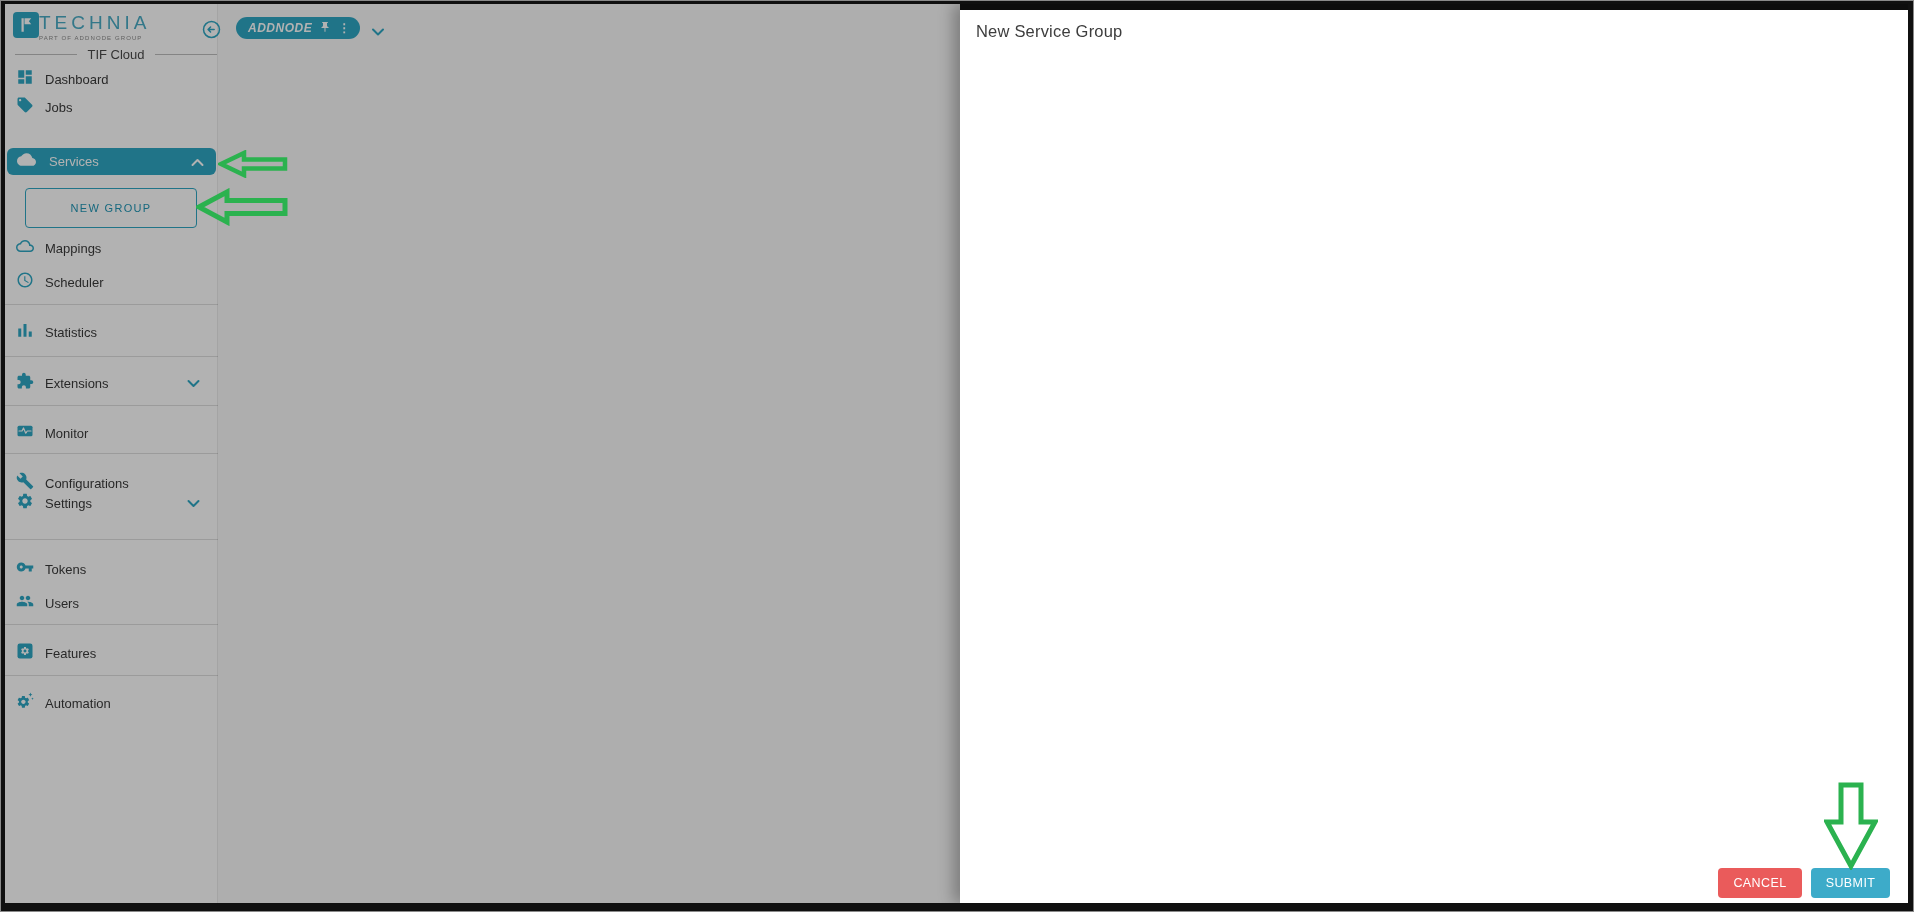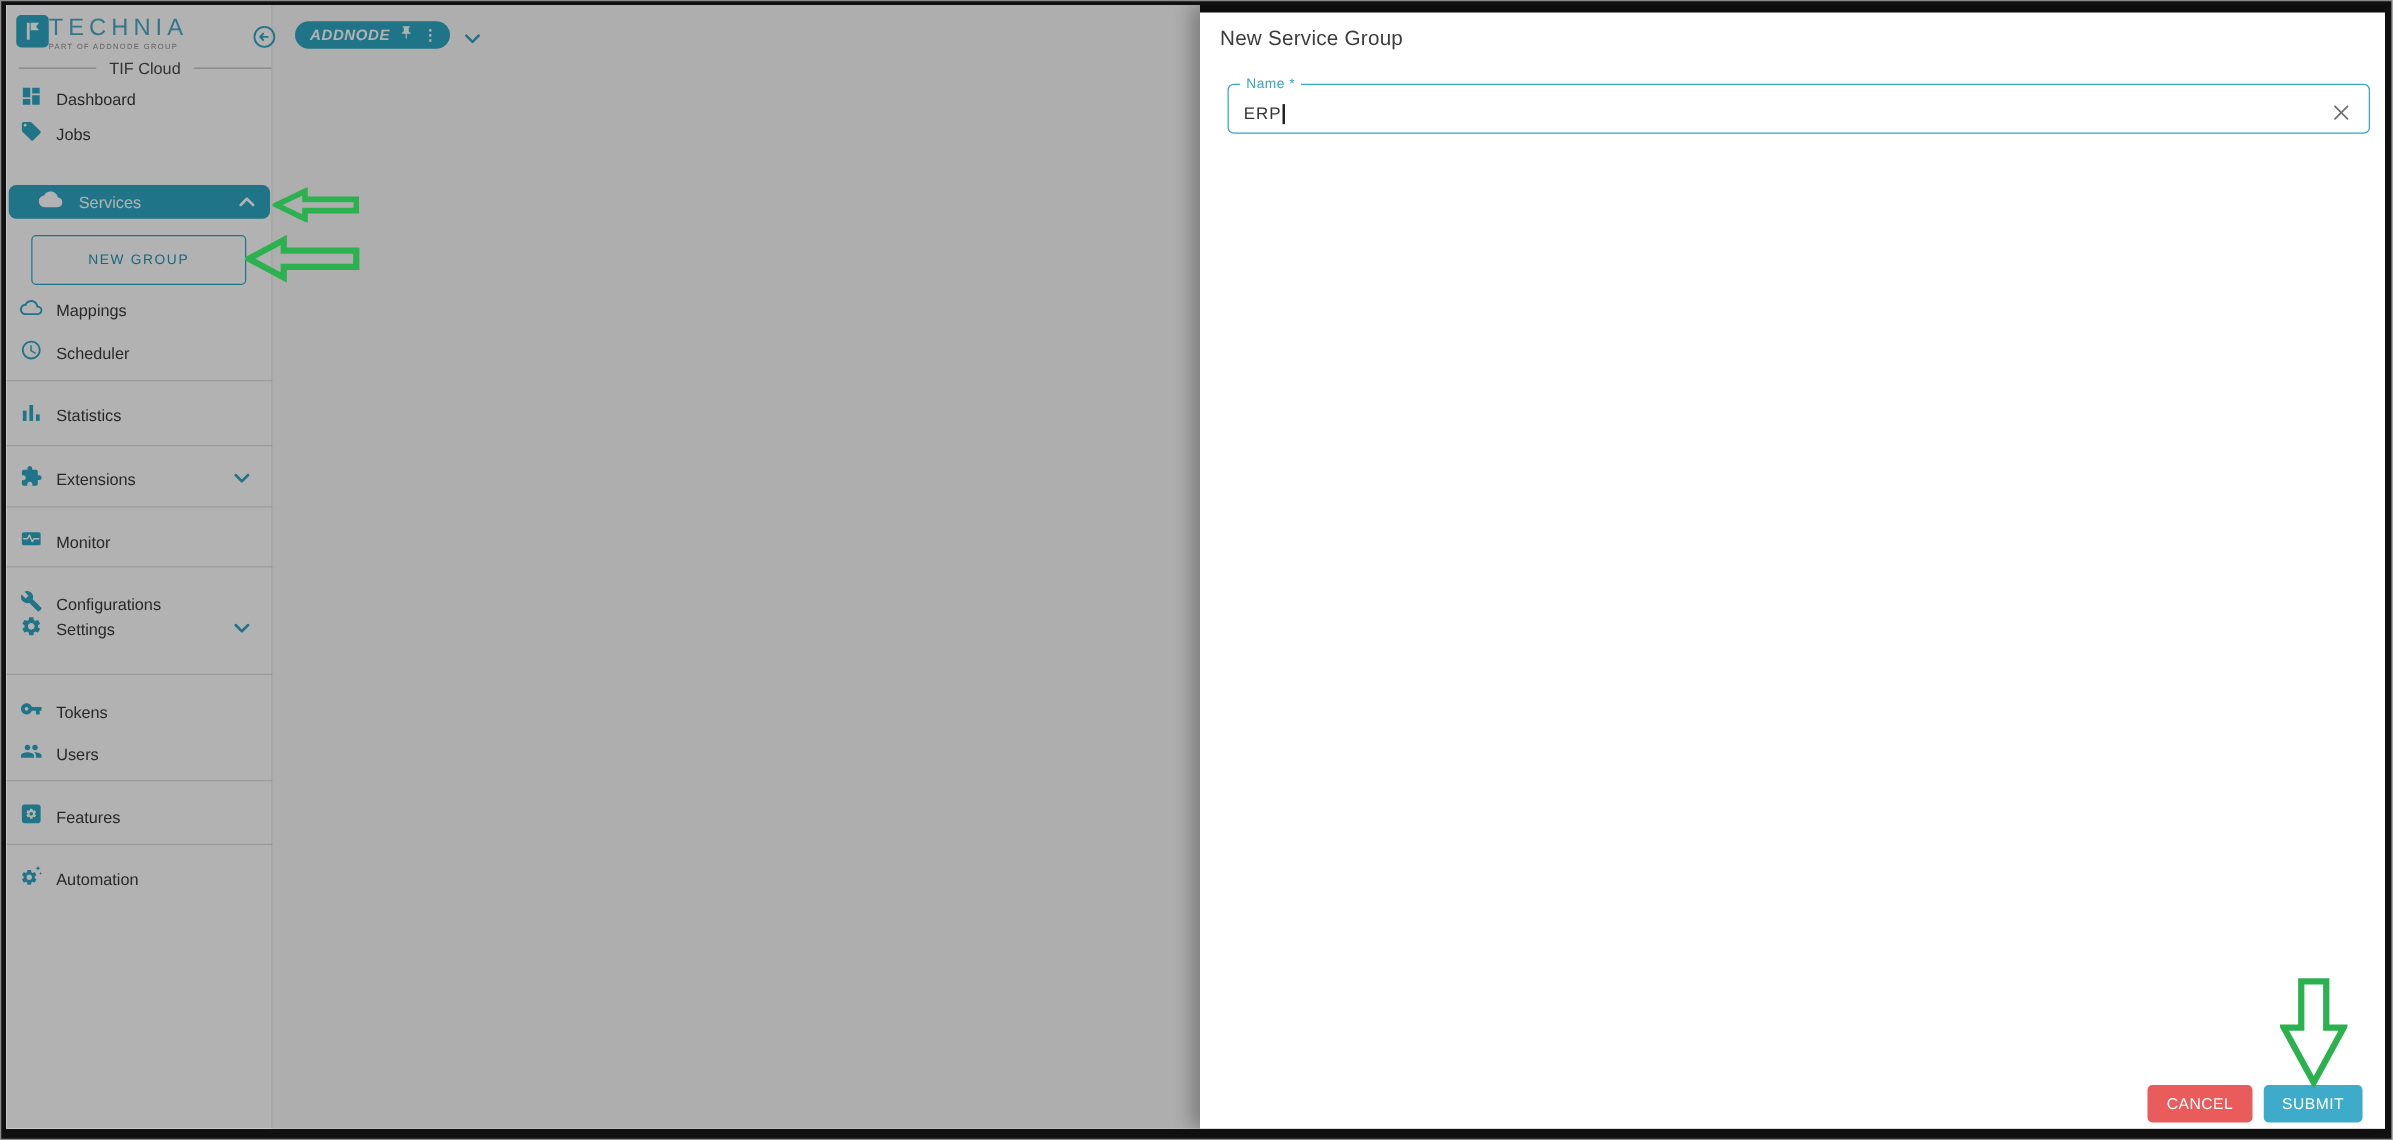--- a/index.html
+++ b/index.html
@@ -23,21 +23,21 @@
   .product-row { position:absolute; left:10px; right:0; top:40px; height:20px; display:flex; align-items:center; }
   .product-row .line { flex:1; height:1px; background:#bdbdbd; }
   .product-row .name { font-size:13px; color:#4a4a4a; margin:0 10px; white-space:nowrap; }
 
   .nav-item { position:absolute; left:6px; width:201px; height:30px; display:flex; align-items:center; gap:11px; padding-left:5px; cursor:pointer; }
   .nav-item .lbl { font-size:13px; color:#3a3a3a; }
   .nav-item svg { flex:0 0 auto; }
   .nav-chevron { position:absolute; right:12px; top:50%; transform:translateY(-50%); }
 
   .nav-active { position:absolute; left:2px; top:144px; width:209px; height:27px; background:#2FA7C3; border-radius:6px;
-                display:flex; align-items:center; gap:13px; padding-left:24px; cursor:pointer; }
+                display:flex; align-items:center; gap:13px; padding-left:10px; cursor:pointer; }
   .nav-active .lbl { font-size:13px; color:#ffffff; }
 
   .new-group-btn { position:absolute; left:20px; top:184px; width:172px; height:40px; border:1px solid #2FA7C3; border-radius:4px;
                    display:flex; align-items:center; justify-content:center; background:transparent; cursor:pointer;
                    font-size:11px; letter-spacing:1.3px; color:#2196b5; font-family:"Liberation Sans", sans-serif; }
 
   .divider { position:absolute; left:0; width:213px; height:1px; background:rgba(0,0,0,0.13); }
 
   
   .env-pill { position:absolute; left:231px; top:13px; height:22px; padding:0 10px 0 12px; background:#2FA7C3; border-radius:11px;
@@ -248,32 +248,20 @@
           </svg>
       </span>
 
 
       <div class="backdrop"></div>
     </div>
 
     <div class="drawer">
       <div class="drawer-title">New Service Group</div>
 
-      <fieldset class="field">
-        <legend>Name *</legend>
-        <div class="field-inner">
-          <span class="field-value">ERP</span>
-          <span class="caret"></span>
-        </div>
-        <span class="clear-x">
-          <svg width="16" height="16" viewBox="0 0 16 16">
-              <path d="M3 3l10 10M13 3L3 13" stroke="#6f6f6f" stroke-width="1.4" stroke-linecap="round"></path>
-            </svg>
-        </span>
-      </fieldset>
 
       <div class="drawer-footer">
         <button class="btn btn-cancel">CANCEL</button>
         <button class="btn btn-submit">SUBMIT</button>
       </div>
     </div>
 
     <div class="annot" style="left:213px; top:146px;">
       <svg width="70" height="28" viewBox="0 0 70 28">
           <polygon points="3,14 26,3 26,9.5 67,9.5 67,18.5 26,18.5 26,25" fill="none" stroke="#2BB24F" stroke-width="4.5" stroke-linejoin="miter"></polygon>

